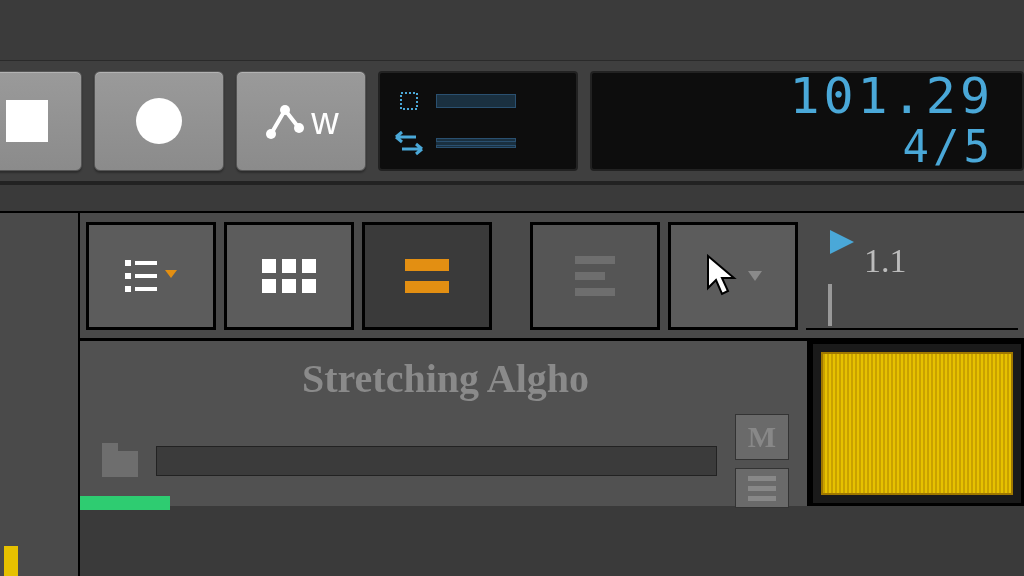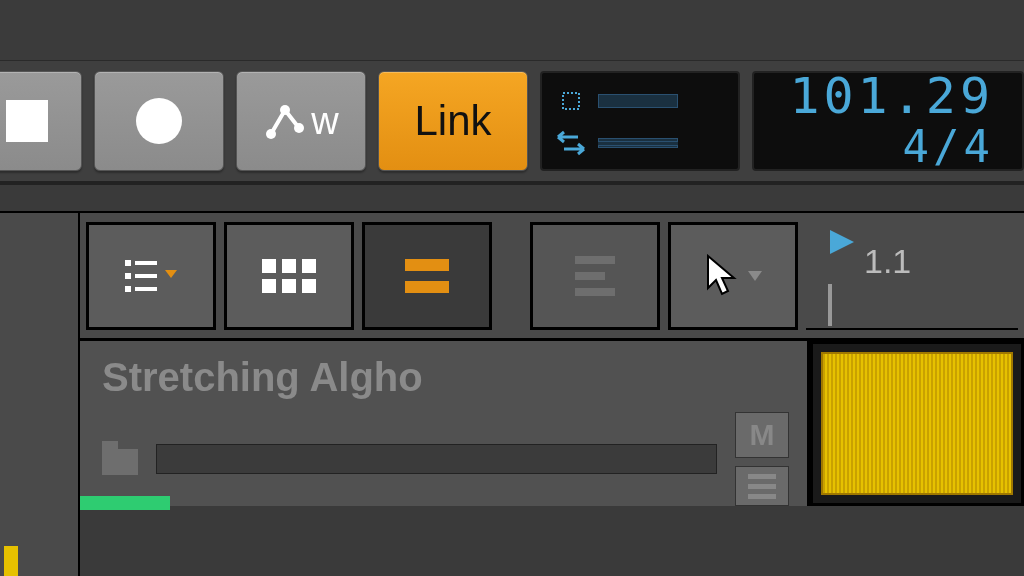--- a/index.html
+++ b/index.html
@@ -57,20 +57,21 @@
     color:#4aa8d8;
   }
   .bpm { font-size: 50px; letter-spacing: 4px; line-height:1;}
   .sig { font-size: 44px; letter-spacing: 4px; }
 
   
   .workspace-wrap {
     margin-top: 26px;
     display:flex;
     height: 365px;
+    font-family: Liberation Serif, serif;
   }
   .left-gutter {
     width: 80px;
     background:#4a4a4a;
     border:2px solid #000;
     border-left:none;
     border-bottom:none;
     display:flex; flex-direction:column;
   }
   .left-gutter .accent {
@@ -102,20 +103,21 @@
     background:#4a4a4a; border-bottom:2px solid #000;
     padding-left: 22px;
   }
   .playhead { position:absolute; left:22px; top:6px; }
   .ruler-label { position:absolute; left:58px; top:20px; font-size:34px; color:#bcbcbc; font-weight:500;}
   .tick { position:absolute; top:62px; left:22px; width:4px; height:42px; background:#999; }
 
   .track-row {
     height: 165px;
     display:flex;
+    text-align:center;
   }
   .track-header {
     flex: 0 0 730px;
     background: rgba(90,90,90,.75);
     border-right:3px solid #000;
     padding: 14px 18px 10px 22px;
     display:flex; flex-direction:column;
     position:relative;
   }
   .track-name { font-size: 40px; font-weight:600; color:#8a8a8a; }
@@ -177,23 +179,20 @@
       <svg width="42" height="42" viewBox="0 0 42 42">
         <circle cx="8" cy="34" r="5" fill="#fff"></circle>
         <circle cx="22" cy="10" r="5" fill="#fff"></circle>
         <circle cx="36" cy="28" r="5" fill="#fff"></circle>
         <path d="M8 34 L22 10 L36 28" stroke="#fff" stroke-width="4" fill="none"></path>
       </svg>
       <span>w</span>
     </span>
   </button>
 
-  <button class="tbtn orange">
-    <span class="link-label">Link</span>
-  </button>
 
   <div class="lcd">
     <div class="lcd-row">
       <svg width="30" height="30" viewBox="0 0 30 30">
         <rect x="7" y="7" width="16" height="16" fill="none" stroke="#4aa8d8" stroke-width="2" stroke-dasharray="2 2"></rect>
       </svg>
       <div class="meter"></div>
     </div>
     <div class="lcd-row">
       <svg width="30" height="26" viewBox="0 0 30 26">
@@ -202,21 +201,21 @@
       </svg>
       <div class="meter2">
           <div></div>
           <div></div>
         </div>
     </div>
   </div>
 
   <div class="tempo">
     <div class="bpm">101.29</div>
-    <div class="sig">4/4</div>
+    <div class="sig">4/5</div>
   </div>
 </div>
 
 <div class="workspace-wrap">
 
   <div class="left-gutter">
     <div class="accent"></div>
   </div>
 
   <div class="main-col">

